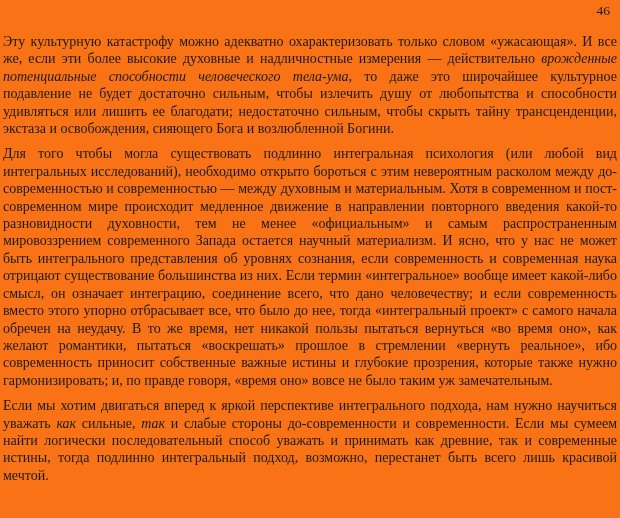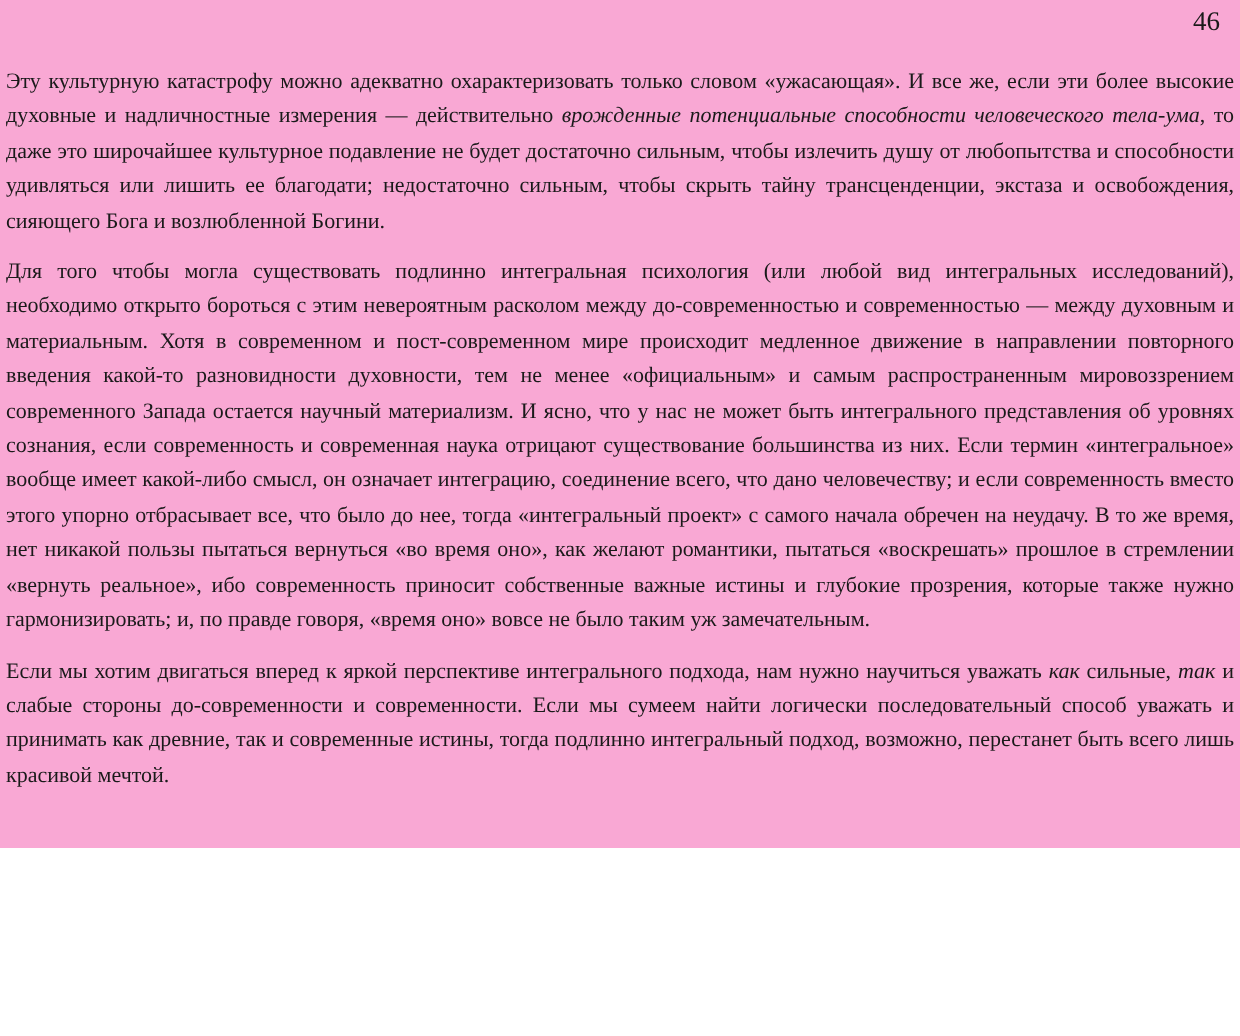--- a/index.html
+++ b/index.html
@@ -9,38 +9,38 @@
   body {
     width: 620px;
     height: 518px;
     overflow: hidden;
     background: #ffffff;
     font-family: "Liberation Serif", "DejaVu Serif", serif;
   }
   .page {
     box-sizing: border-box;
     width: 620px;
-    height: 424px;
+    height: 518px;
     padding: 3px 3px 0 3px;
-    background: #f9a8d4;
+    background: #f97316;
     color: #1a1a1a;
   }
   .page-number {
     text-align: right;
     font-size: 13.5px;
     line-height: 15px;
     padding-right: 7px;
     color: #1a1a1a;
   }
   .content {
     margin-top: 15px;
   }
   .content p {
     margin: 0 0 8px 0;
-    font-size: 11px;
+    font-size: 14px;
     line-height: 17.4px;
     text-align: justify;
     text-justify: inter-word;
     color: #1a1a1a;
   }
   .content p em {
     font-style: italic;
   }
 </style>
 </head>

